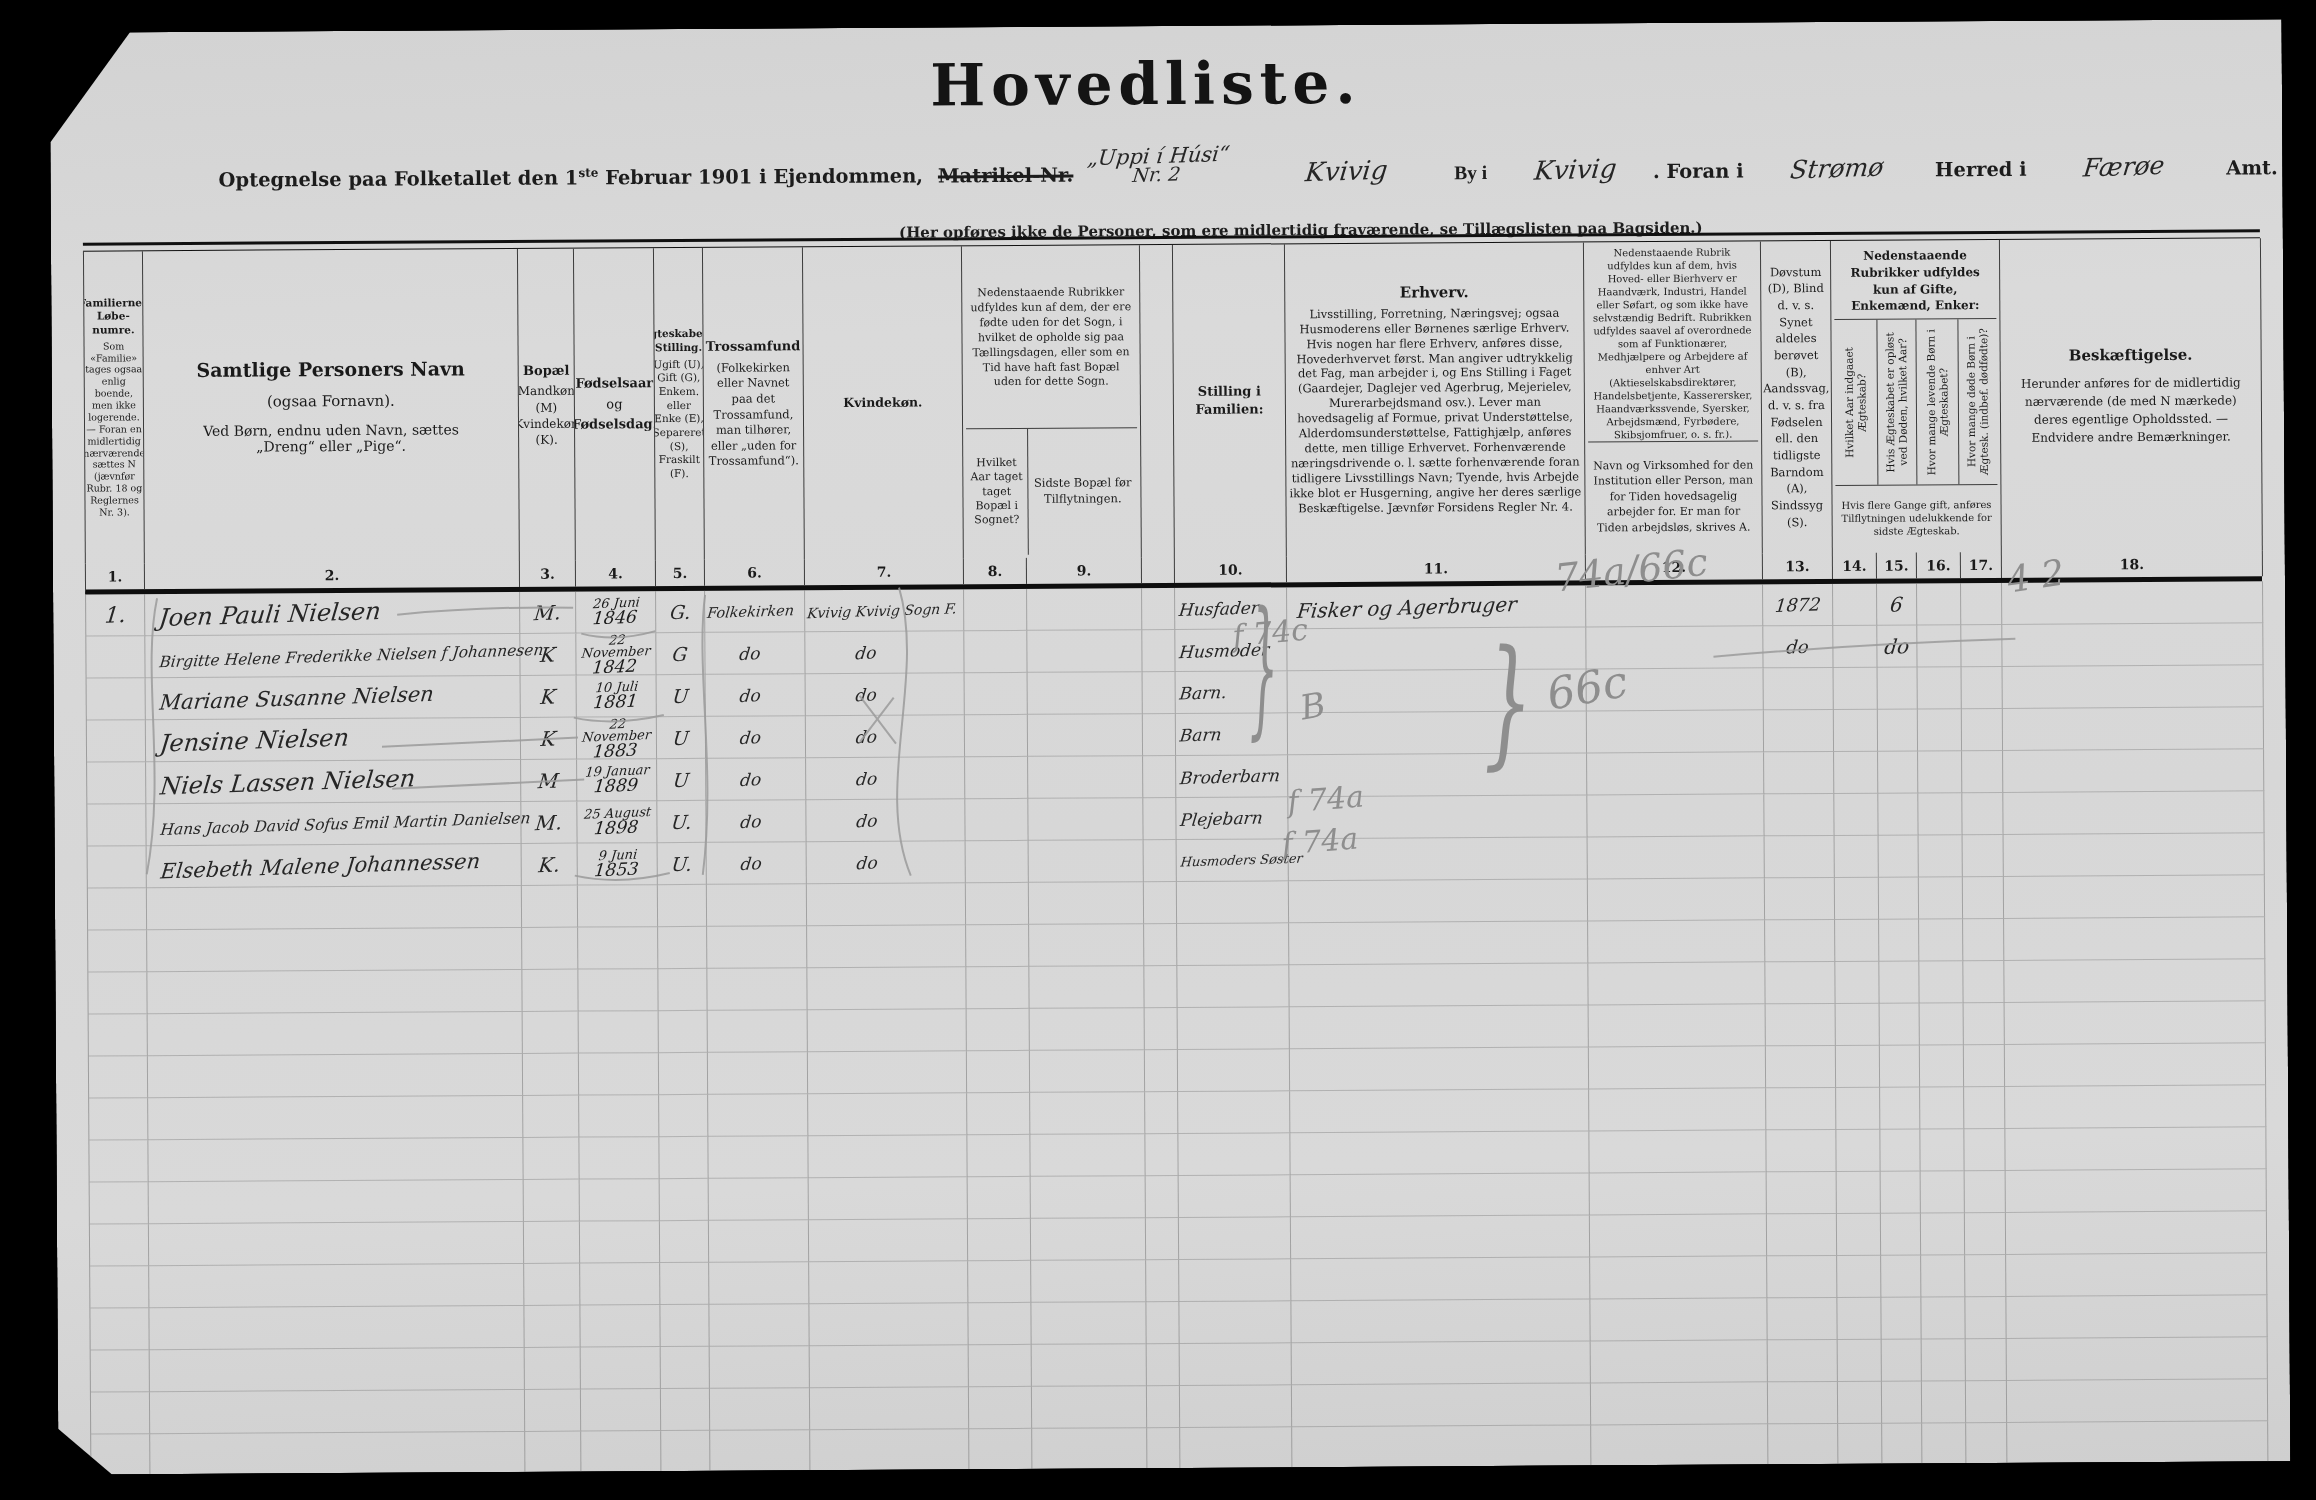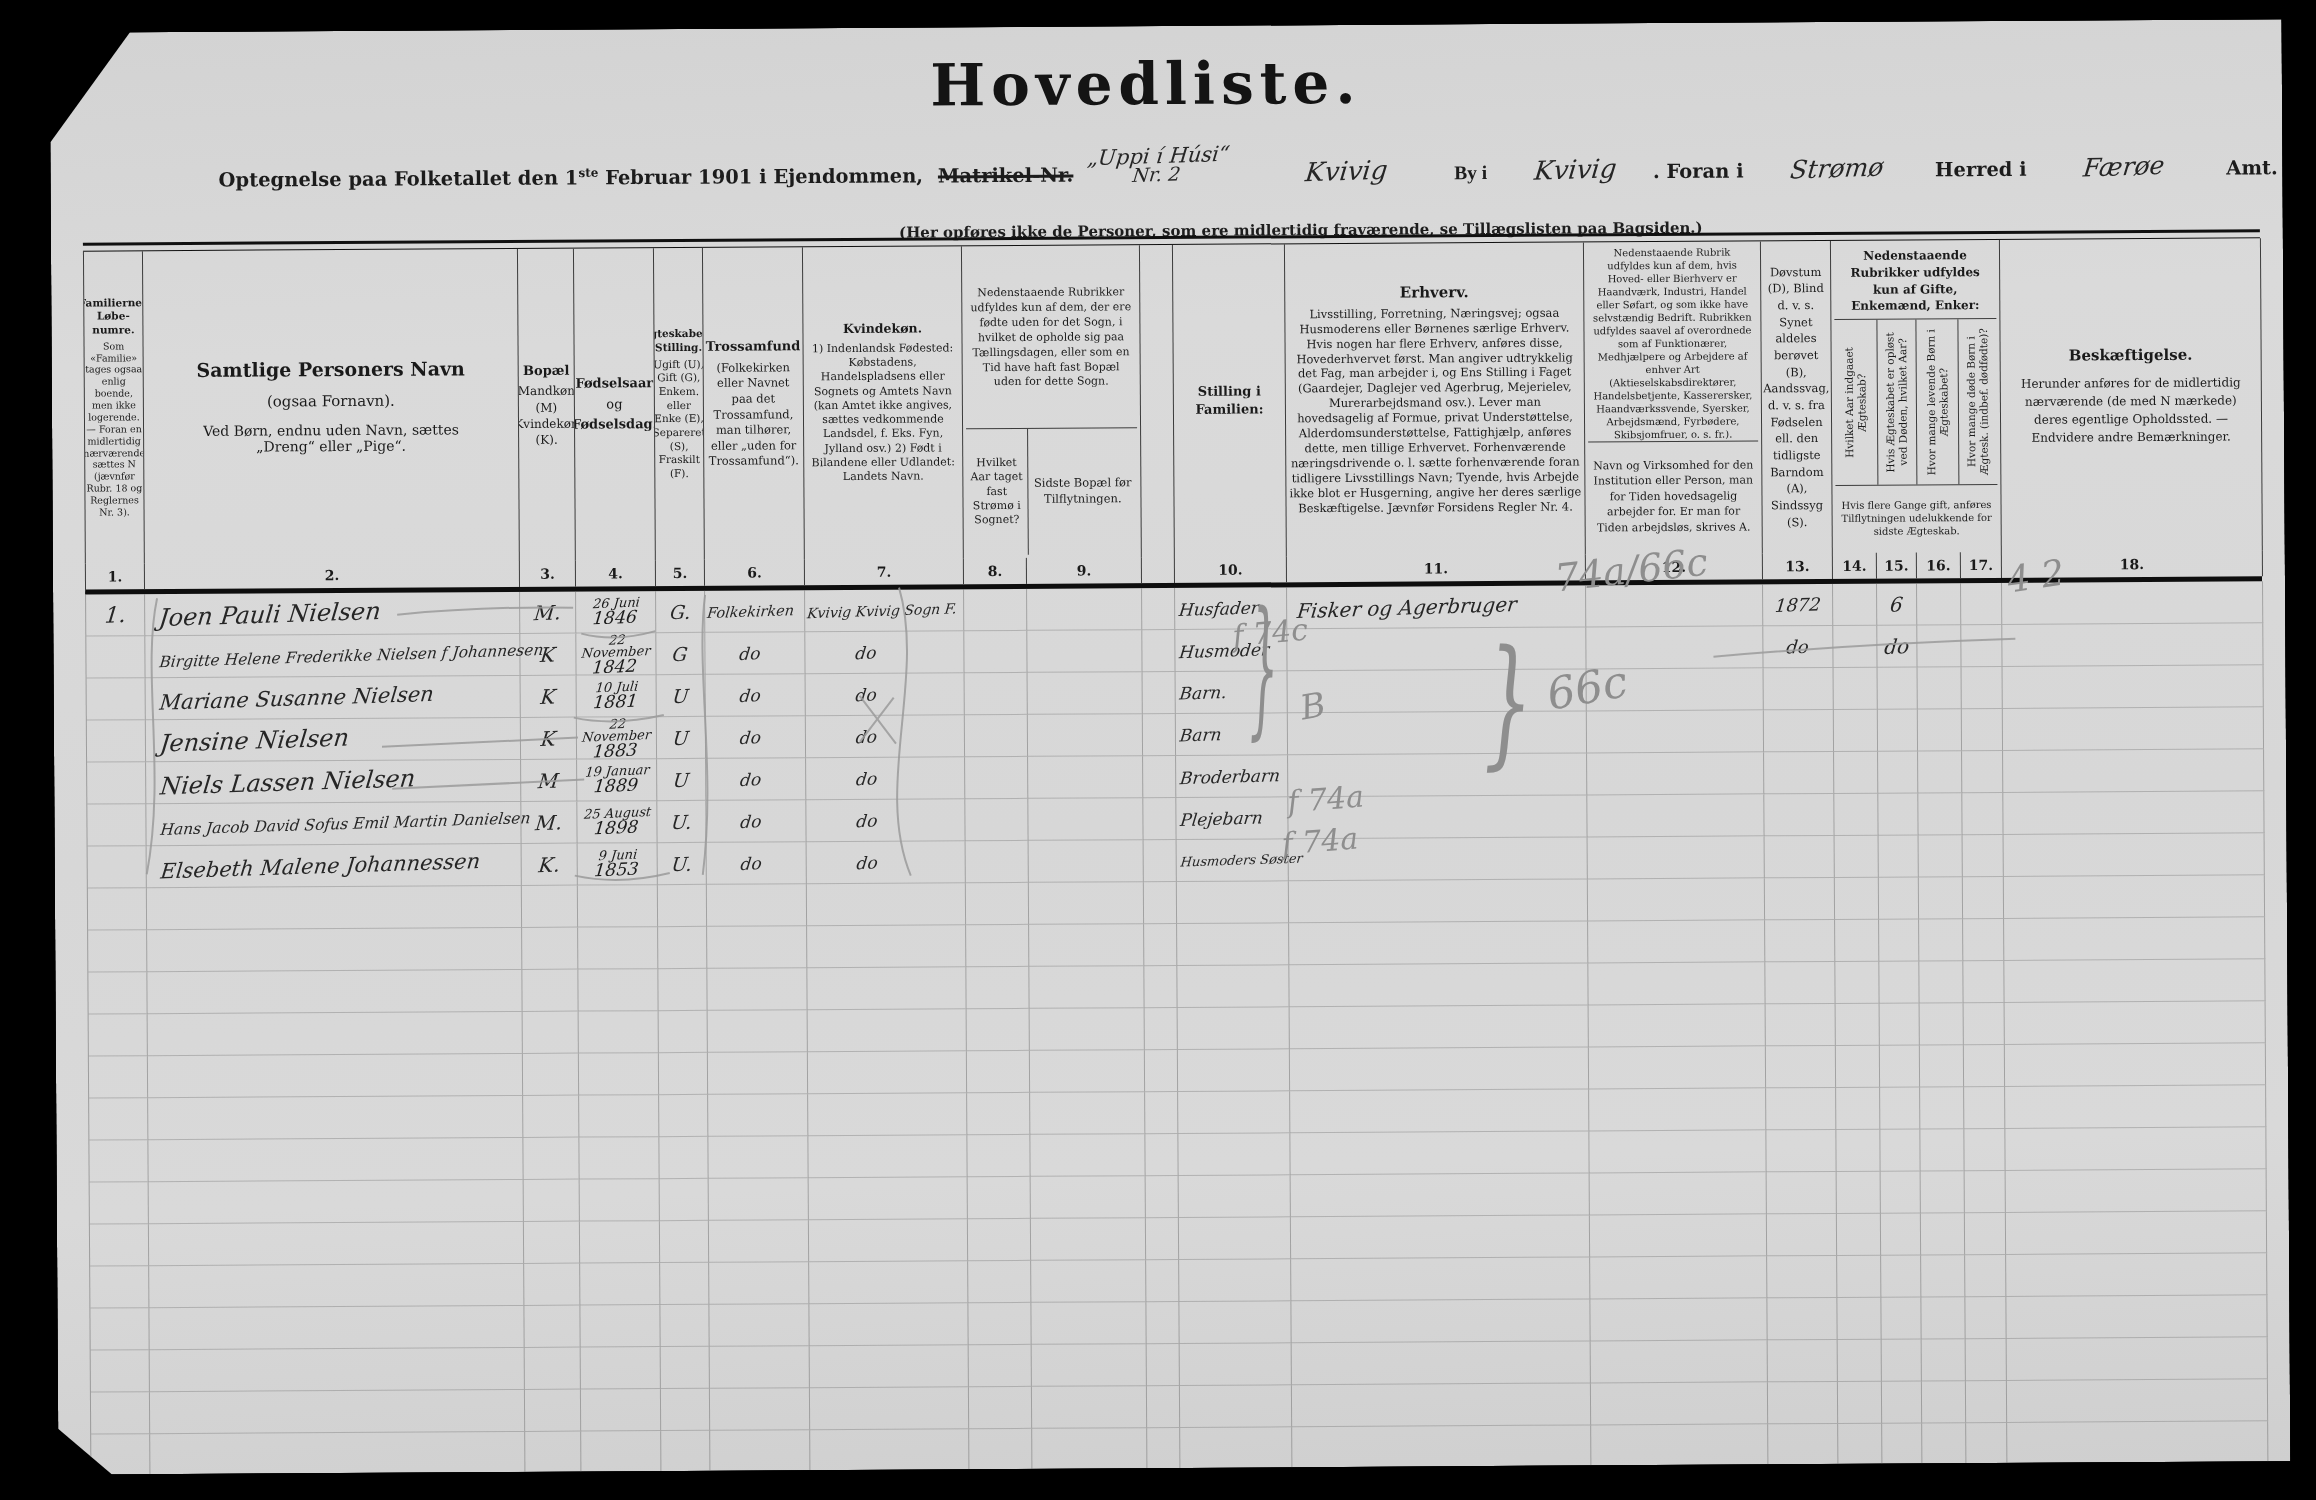--- a/index.html
+++ b/index.html
@@ -128,26 +128,25 @@
       <div class="hc" style="width:49px;font-size:10.5px;line-height:1.3;">
         <div class="t">Ægteskabelig Stilling.</div>
         <div class="s" style="margin-top:3px;">Ugift (U), Gift (G), Enkem. eller Enke (E), Separeret (S), Fraskilt (F).</div>
       </div>
       <div class="hc" style="width:100px;font-size:11.5px;line-height:1.35;">
         <div class="t" style="font-size:13px;">Trossamfund</div>
         <div class="s" style="margin-top:5px;">(Folkekirken eller Navnet paa det Trossamfund, man tilhører, eller „uden for Trossamfund“).</div>
       </div>
       <div class="hc" style="width:159px;font-size:11px;line-height:1.3;">
         <div class="t" style="font-size:12.5px;">Kvindekøn.</div>
-        <div class="s" style="margin-top:4px;">1) Indenlandsk Fødested: Købstadens, Handelspladsens eller Sognets og Amtets Navn (kan Amtet ikke angives, sættes vedkommende Landsdel, f. Eks. Fyn, Jylland osv.) 2) Født i Bilandene eller Udlandet: Landets Navn.</div>
       </div>
       <div class="hc grp" style="width:178px;">
         <div class="gtop" style="height:182px;font-size:11px;line-height:1.35;">Nedenstaaende Rubrikker udfyldes kun af dem, der ere fødte uden for det Sogn, i hvilket de opholde sig paa Tællingsdagen, eller som en Tid have haft fast Bopæl uden for dette Sogn.</div>
         <div class="gmid" style="height:130px;">
-          <div style="width:63px;font-size:11px;line-height:1.3;">Hvilket Aar taget fast Strømø i Sognet?</div>
+          <div style="width:63px;font-size:11px;line-height:1.3;">Hvilket Aar taget taget Bopæl i Sognet?</div>
           <div style="width:115px;font-size:11.5px;line-height:1.35;">Sidste Bopæl før Tilflytningen.</div>
         </div>
       </div>
       <div class="hc" style="width:33px;"></div>
       <div class="hc" style="width:112px;font-size:12px;line-height:1.35;">
         <div class="t" style="font-size:13px;">Stilling i Familien:</div>
       </div>
       <div class="hc" style="width:299px;font-size:11.5px;line-height:1.3;">
         <div class="t" style="font-size:15px;">Erhverv.</div>
         <div class="s" style="margin-top:3px;">Livsstilling, Forretning, Næringsvej; ogsaa Husmoderens eller Børnenes særlige Erhverv. Hvis nogen har flere Erhverv, anføres disse, Hovederhvervet først. Man angiver udtrykkelig det Fag, man arbejder i, og Ens Stilling i Faget (Gaardejer, Daglejer ved Agerbrug, Mejerielev, Murerarbejdsmand osv.). Lever man hovedsagelig af Formue, privat Understøttelse, Alderdomsunderstøttelse, Fattighjælp, anføres dette, men tillige Erhvervet. Forhenværende næringsdrivende o. l. sætte forhenværende foran tidligere Livsstillings Navn; Tyende, hvis Arbejde ikke blot er Husgerning, angive her deres særlige Beskæftigelse. Jævnfør Forsidens Regler Nr. 4.</div>

